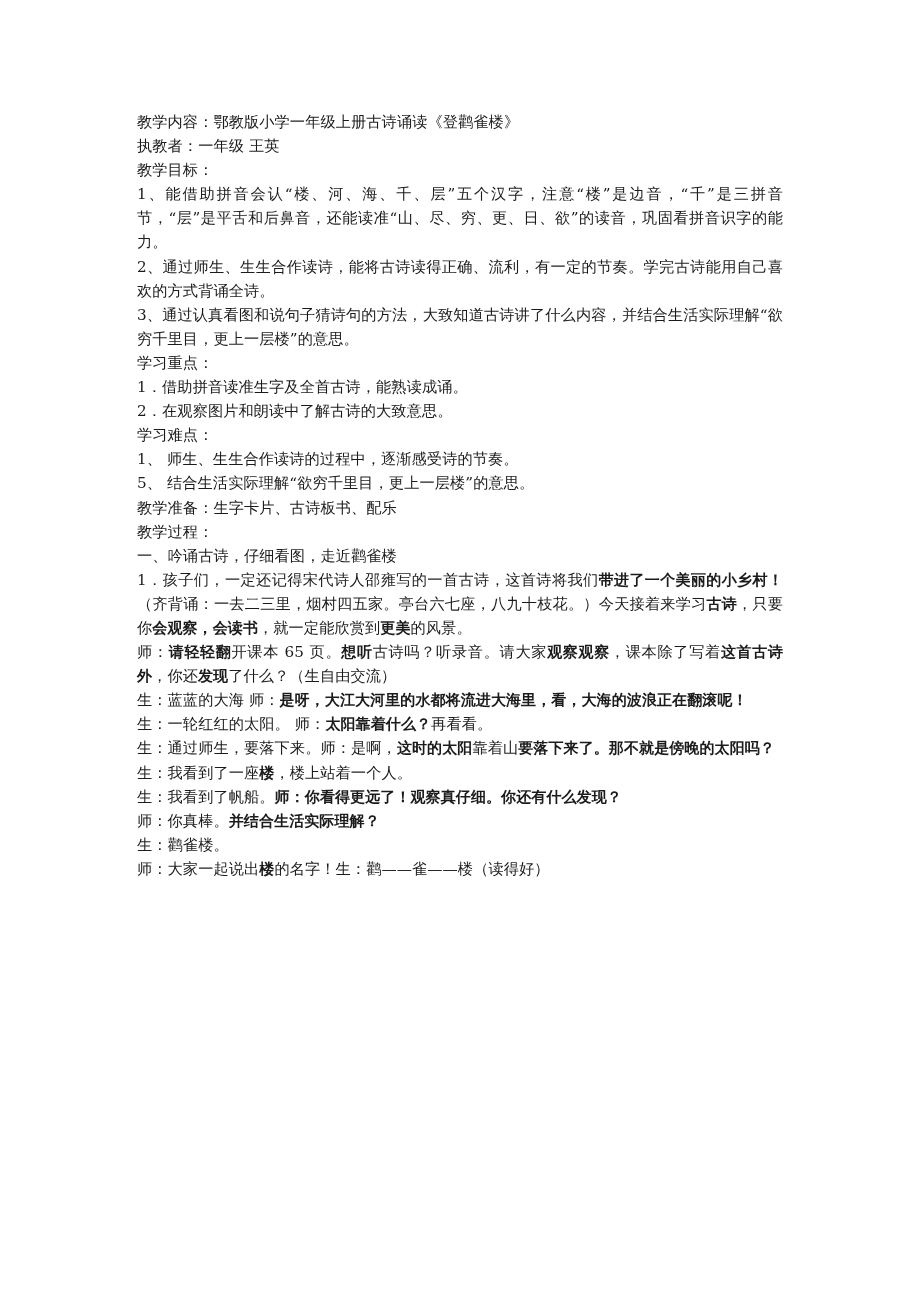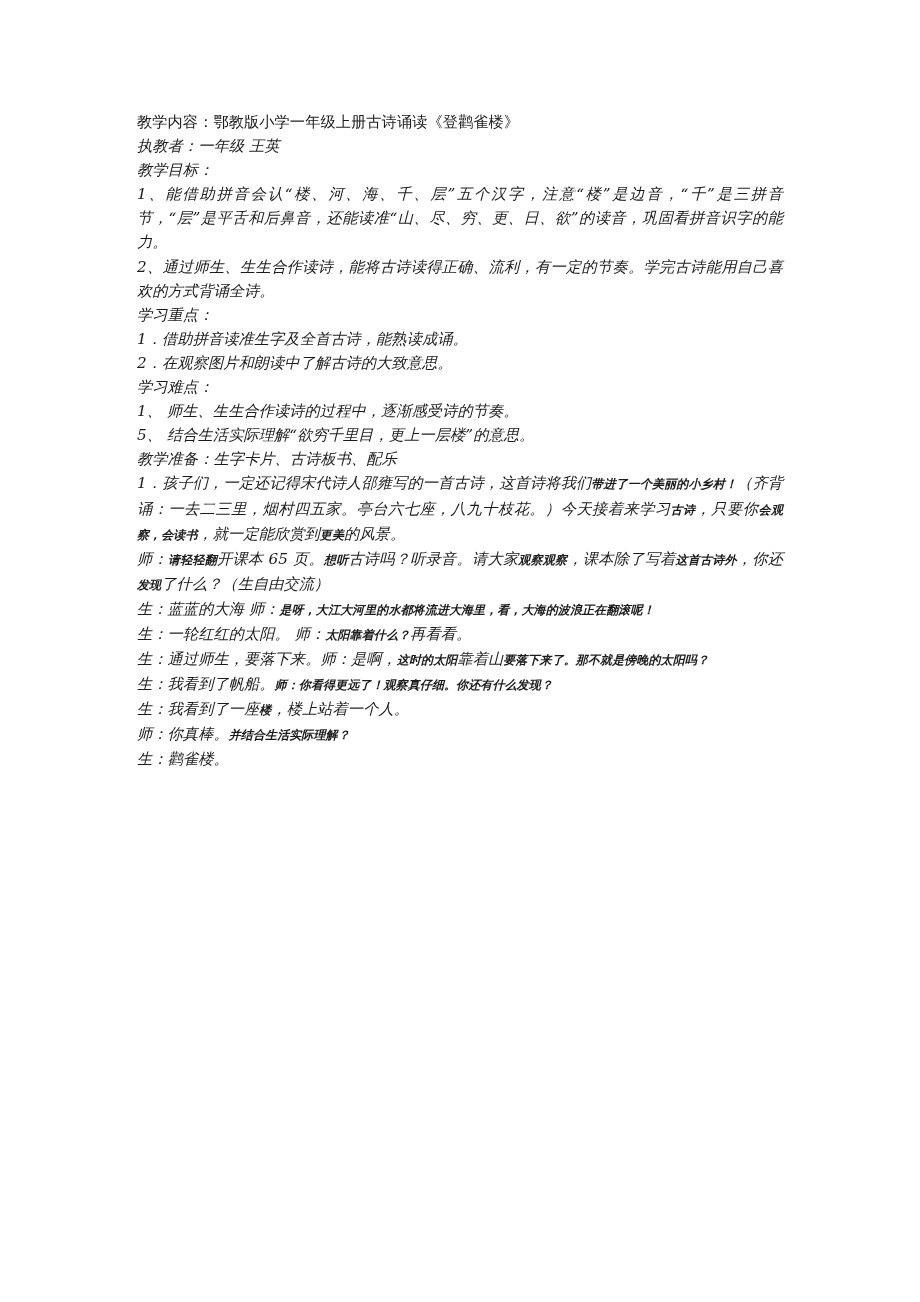--- a/index.html
+++ b/index.html
@@ -32,51 +32,54 @@
     color: #1b1b1b;
     text-align: justify;
     text-justify: inter-ideograph;
     margin: 0;
     letter-spacing: 0.1px;
     word-break: break-all;
   }
   .para b, .para .b {
     font-weight: bold;
     font-family: "DejaVu Sans", "Liberation Sans", sans-serif;
-    font-size: 12px;
+    font-size: 15px;
   }
   .run-normal {
     font-weight: normal;
   }
   
   .para + .para {
     margin-top: 0px;
-    font-style: italic;
   }
 </style>
 </head>
 <body>
 
 <div class="page">
   <div class="doc-body" id="doc-body">
   <p class="para"><span class="run-normal">教学内容：鄂教版小学一年级上册古诗诵读《登鹳雀楼》</span></p>
       <p class="para"><span class="run-normal">执教者：一年级   王英</span></p>
       <p class="para"><span class="run-normal">教学目标：</span></p>
       <p class="para"><span class="run-normal">1、能借助拼音会认“楼、河、海、千、层”五个汉字，注意“楼”是边音，“千”是三拼音节，“层”是平舌和后鼻音，还能读准“山、尽、穷、更、日、欲”的读音，巩固看拼音识字的能力。</span></p>
       <p class="para"><span class="run-normal">2、通过师生、生生合作读诗，能将古诗读得正确、流利，有一定的节奏。学完古诗能用自己喜欢的方式背诵全诗。</span></p>
+      <p class="para"><span class="run-normal">3、通过认真看图和说句子猜诗句的方法，大致知道古诗讲了什么内容，并结合生活实际理解“欲穷千里目，更上一层楼”的意思。</span></p>
       <p class="para"><span class="run-normal">学习重点：</span></p>
       <p class="para"><span class="run-normal">1．借助拼音读准生字及全首古诗，能熟读成诵。</span></p>
       <p class="para"><span class="run-normal">2．在观察图片和朗读中了解古诗的大致意思。</span></p>
       <p class="para"><span class="run-normal">学习难点：</span></p>
       <p class="para"><span class="run-normal">1、 师生、生生合作读诗的过程中，逐渐感受诗的节奏。</span></p>
       <p class="para"><span class="run-normal">5、 结合生活实际理解“欲穷千里目，更上一层楼”的意思。</span></p>
       <p class="para"><span class="run-normal">教学准备：生字卡片、古诗板书、配乐</span></p>
+      <p class="para"><span class="run-normal">教学过程：</span></p>
+      <p class="para"><span class="run-normal">一、吟诵古诗，仔细看图，走近鹳雀楼</span></p>
       <p class="para"><span class="run-normal">1．孩子们，一定还记得宋代诗人邵雍写的一首古诗，这首诗将我们</span><span class="b">带进了一个美丽的小乡村！</span><span class="run-normal">（齐背诵：一去二三里，烟村四五家。亭台六七座，八九十枝花。）今天接着来学习</span><span class="b">古诗</span><span class="run-normal">，只要你</span><span class="b">会观察，会读书</span><span class="run-normal">，就一定能欣赏到</span><span class="b">更美</span><span class="run-normal">的风景。</span></p>
       <p class="para"><span class="run-normal">师：</span><span class="b">请轻轻翻</span><span class="run-normal">开课本 65 页。</span><span class="b">想听</span><span class="run-normal">古诗吗？听录音。请大家</span><span class="b">观察观察</span><span class="run-normal">，课本除了写着</span><span class="b">这首古诗外</span><span class="run-normal">，你还</span><span class="b">发现</span><span class="run-normal">了什么？（生自由交流）</span></p>
       <p class="para"><span class="run-normal">生：蓝蓝的大海   师：</span><span class="b">是呀，大江大河里的水都将流进大海里，看，大海的波浪正在翻滚呢！</span></p>
       <p class="para"><span class="run-normal">生：一轮红红的太阳。  师：</span><span class="b">太阳靠着什么？</span><span class="run-normal">再看看。</span></p>
       <p class="para"><span class="run-normal">生：通过师生，要落下来。师：是啊，</span><span class="b">这时的太阳</span><span class="run-normal">靠着山</span><span class="b">要落下来了。那不就是傍晚的太阳吗？</span></p>
+      <p class="para"><span class="run-normal">生：我看到了一座</span><span class="b">楼</span><span class="run-normal">，楼上站着一个人。</span></p>
       <p class="para"><span class="run-normal">生：我看到了帆船。</span><span class="b">师：你看得更远了！观察真仔细。你还有什么发现？</span></p>
-      <p class="para"><span class="run-normal">生：我看到了一座</span><span class="b">楼</span><span class="run-normal">，楼上站着一个人。</span></p>
       <p class="para"><span class="run-normal">师：你真棒。</span><span class="b">并结合生活实际理解？</span></p>
       <p class="para"><span class="run-normal">生：鹳雀楼。</span></p>
+      <p class="para"><span class="run-normal">师：大家一起说出</span><span class="b">楼</span><span class="run-normal">的名字！生：鹳——雀——楼（读得好）</span></p>
     </div>
 </div>
 
 </body></html>

